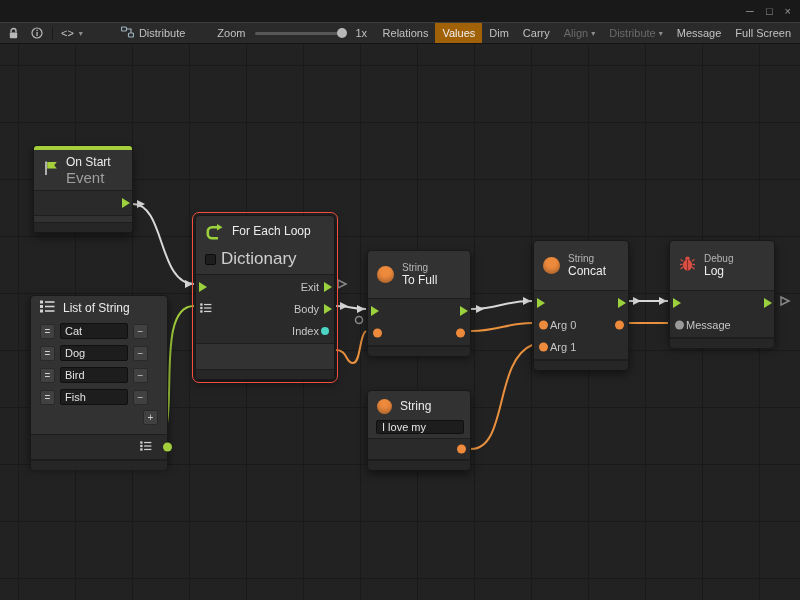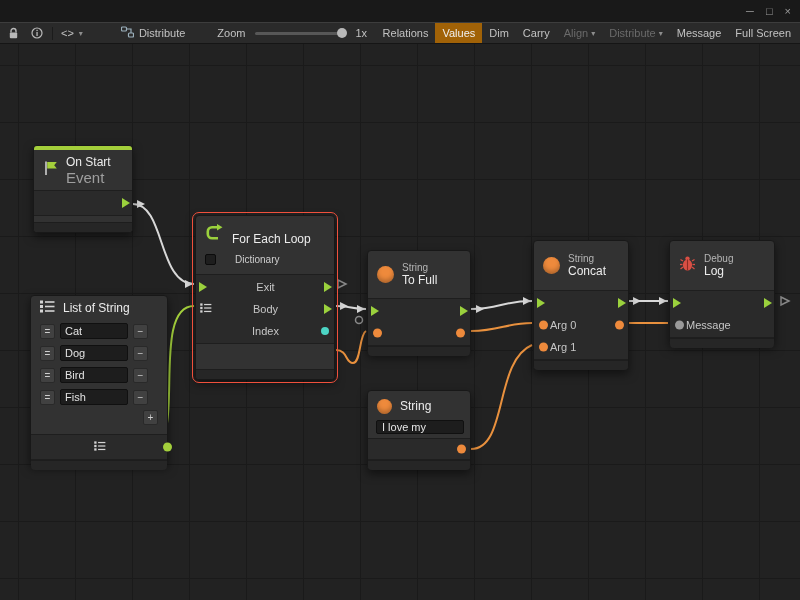--- a/index.html
+++ b/index.html
@@ -39,42 +39,42 @@
 
 .node{position:absolute;z-index:2;display:flex;flex-direction:column;background:#323232;
   border:1px solid #181818;border-radius:4px;box-shadow:0 4px 10px rgba(0,0,0,.5);color:#ccc}
 .node.selected{outline:1px solid var(--selection_red);outline-offset:2px}
 .nheader{display:flex;align-items:center;gap:8px;padding:0 9px;flex:none}
 .ntitle{font-size:12px;color:#ececec;white-space:nowrap}
 .nsub{font-size:15px;color:#9f9f9f}
 .nkind{font-size:10px;color:#b5b5b5}
 .nports{background:#2a2a2a;border-top:1px solid #1e1e1e;border-bottom:1px solid #1e1e1e;
   padding:1px 0;flex:none}
-.prow{position:relative;height:22px;display:flex;align-items:center;justify-content:center;
+.prow{position:relative;height:22px;display:flex;align-items:center;justify-content:flex-end;
   font-size:11px;color:#c6c6c6;padding:0 15px 0 16px;gap:6px}
 .prow.left{justify-content:flex-start}
 .arr{width:0;height:0;border-top:5px solid transparent;border-bottom:5px solid transparent;
   border-left:8px solid var(--flow_green);flex:none}
 .abs-l{position:absolute;left:3px;top:50%;transform:translateY(-50%)}
 .abs-r{position:absolute;right:2px;top:50%;transform:translateY(-50%)}
 .dot{width:9px;height:9px;border-radius:50%;flex:none}
 .dot.str{background:var(--string_orange)}
 .dot.int{background:var(--int_cyan)}
 .dot.obj{background:var(--object_gray)}
 .dot.listc{background:var(--wire_list)}
 .dot.edge{right:-5px}
 .nfooter{height:10px;background:#262626;border-radius:0 0 4px 4px;margin-top:auto;
   border-top:1px solid #1d1d1d;flex:none}
 .event-strip{height:4px;background:var(--event_green);border-radius:3px 3px 0 0;flex:none}
 .circle-icon{width:17px;height:17px;border-radius:50%;background:var(--string_orange);flex:none;
   box-shadow:inset 0 -3px 4px rgba(0,0,0,.25)}
 .checkbox{width:11px;height:11px;background:#1e1e1e;border:1px solid #0b0b0b;border-radius:2px;flex:none}
 .fe-header{padding:8px 9px 5px;flex:none}
-.fe-row1{display:flex;gap:8px;align-items:flex-end;height:22px}
-.fe-row2{display:flex;gap:19px;align-items:center;height:20px;margin-top:3px;font-size:10px;color:#cfcfcf}
+.fe-row1{display:flex;gap:8px;align-items:flex-start;height:22px}
+.fe-row2{display:flex;gap:5px;align-items:center;height:20px;margin-top:3px;font-size:17px;color:#cfcfcf}
 .mbox{width:15px;height:15px;background:#414141;border:1px solid #292929;border-radius:2px;
   color:#cfcfcf;font-size:10px;line-height:13px;text-align:center;flex:none}
 .minput{width:68px;height:16px;background:#1d1d1d;border:1px solid #101010;border-radius:2px;
   color:#e2e2e2;font-size:11px;font-family:"Liberation Sans",sans-serif;padding:0 4px}
 .lrow{display:flex;align-items:center;gap:5px;height:22px;padding:0 9px}
 .laddrow{display:flex;justify-content:flex-end;align-items:center;height:18px;padding:0 9px}
 .literal-input{display:block;margin:3px 8px 2px;width:88px;height:18px;background:#1d1d1d;
   border:1px solid #101010;border-radius:2px;color:#e6e6e6;font-size:11px;padding:0 5px;
   font-family:"Liberation Sans",sans-serif}
 

